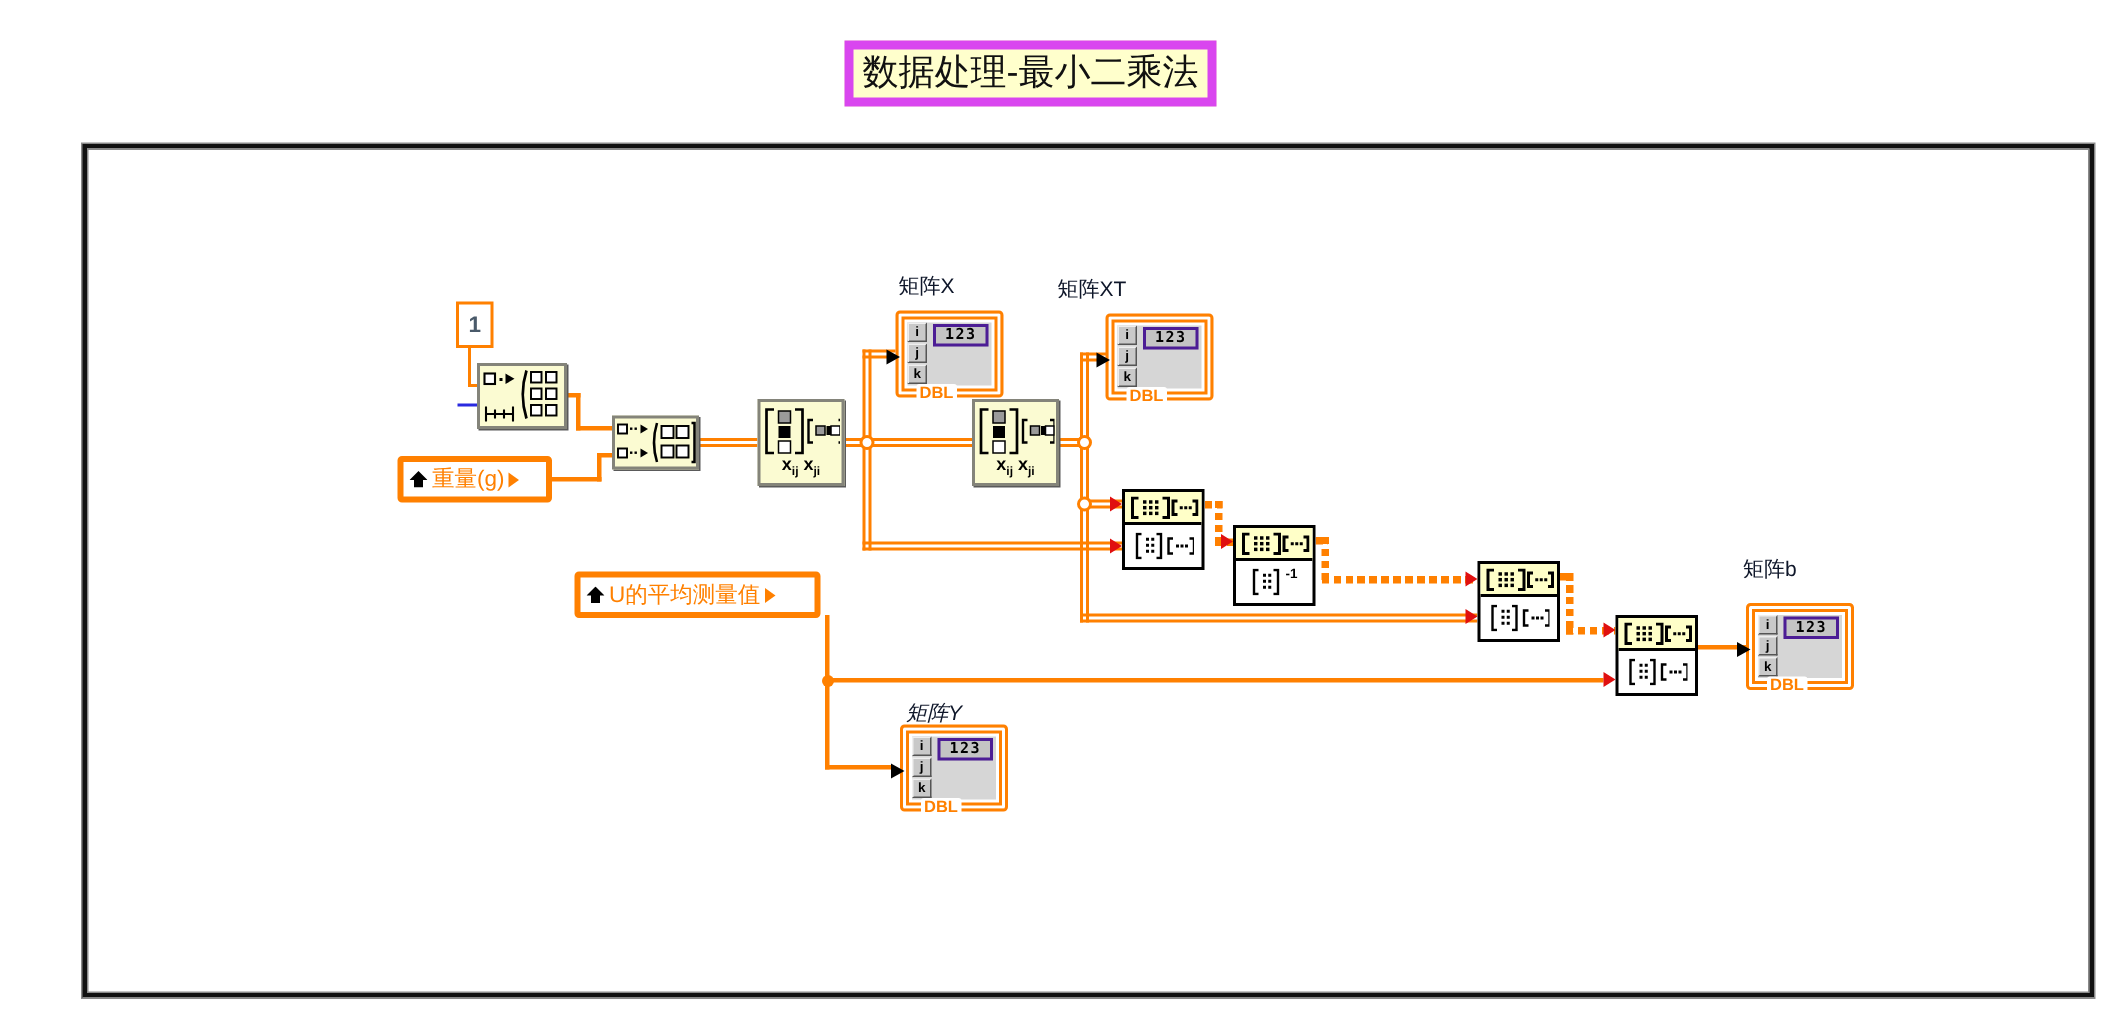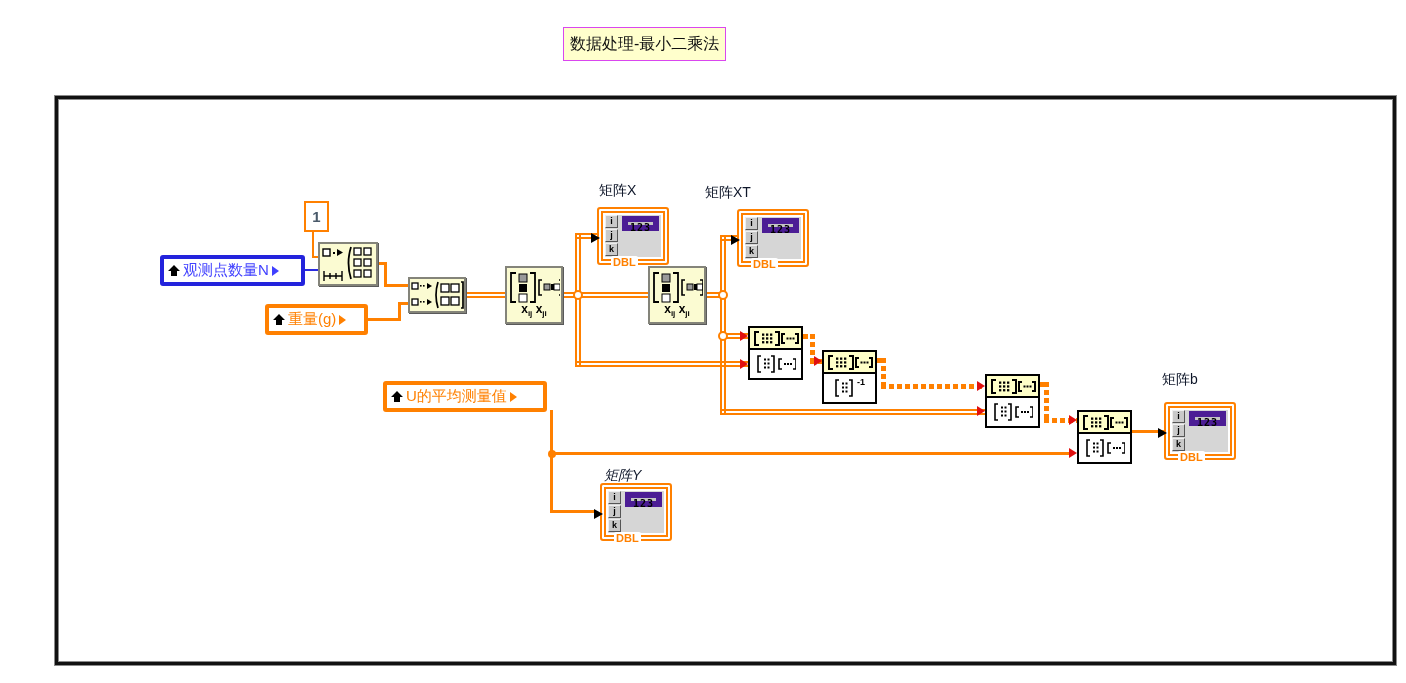--- a/index.html
+++ b/index.html
@@ -1,21 +1,21 @@
 <!DOCTYPE html>
 <html><head>
 <meta charset="utf-8">
 <style>
   html,body{margin:0;padding:0;background:#fff;}
   #canvas{position:relative;width:1406px;height:683px;background:#ffffff;
           font-family:"Liberation Sans",sans-serif;overflow:hidden;}
 
   
-  .vi-title{position:absolute;left:563px;top:27px;background:#FFFFCC;border:1px solid #d946ef;
-            font-size:16px;line-height:32px;padding:0 6px;color:#111;white-space:nowrap;}
+  .vi-title{position:absolute;left:563px;top:27px;background:#FFFFCC;border:6px solid #d946ef;
+            font-size:24px;line-height:32px;padding:0 6px;color:#111;white-space:nowrap;}
 
   
   .frame{position:absolute;left:55px;top:96px;width:1335px;height:563px;border:3px solid #111;
          box-shadow:0 0 0 1px #8a8a8a, inset 0 0 0 1px #8a8a8a;}
 
   
   .ctrl{position:absolute;display:flex;align-items:center;gap:3px;background:#fff;
         border-radius:3px;padding:0 4px;height:31px;box-sizing:border-box;white-space:nowrap;font-size:15px;}
   .ctrl-blue{border:4px solid #2323DC;color:#4040FF;}
   .ctrl-orange{border:4px solid #FF8000;color:#FF8000;}
@@ -41,21 +41,21 @@
 
   
   .ind{position:absolute;width:72px;height:58px;border:2px solid #FF8000;border-radius:3px;background:#fff;
        box-shadow:inset 0 0 0 2px #fff, inset 0 0 0 4px #FF8000;box-sizing:border-box;}
   .ind .panel{position:absolute;left:6px;top:6px;right:6px;bottom:6px;background:#D6D6D6;}
   .ind .idxcol{position:absolute;left:6px;top:6px;width:13px;}
   .ind .idx{width:13px;height:13px;background:#C9C9C9;border:1px solid #555;border-top-color:#efefef;
             border-left-color:#efefef;box-sizing:border-box;font-size:9px;font-weight:bold;color:#000;
             text-align:center;line-height:11px;margin-bottom:1px;}
   .ind .num{position:absolute;left:23px;top:7px;width:37px;height:15px;background:#C4C4C4;
-            border:6px solid #4c1d95;box-sizing:border-box;font-family:"DejaVu Sans Mono",monospace;
+            border:2px solid #4c1d95;box-sizing:border-box;font-family:"DejaVu Sans Mono",monospace;
             font-size:10px;font-weight:bold;color:#000;text-align:center;line-height:11px;letter-spacing:1px;}
   .ind .dbl{position:absolute;left:12px;bottom:-5px;background:#fff;color:#FF8000;font-size:11px;
             font-weight:bold;line-height:12px;padding:0 2px;border-radius:2px;}
   .ind-arrow{position:absolute;left:-8px;top:24px;width:0;height:0;border-left:9px solid #000;
              border-top:5px solid transparent;border-bottom:5px solid transparent;}
   .ind-label{position:absolute;font-size:14px;color:#0f172a;white-space:nowrap;}
 
   
   .w{position:absolute;}
   .wo{background:#FF8000;}                       
@@ -138,27 +138,20 @@
     <div class="redarr" style="left:977px;top:381px;"></div>
     <div class="redarr" style="left:977px;top:406px;"></div>
     <div class="redarr" style="left:1069px;top:415px;"></div>
     <div class="redarr" style="left:1069px;top:448px;"></div>
   </div>
 
   <div class="const" style="left:304px;top:201px;width:21px;height:27px;">
     <span>1</span>
   </div>
 
-  <div class="ctrl ctrl-blue" style="left:160px;top:255px;width:145px;">
-    <svg width="12" height="11" viewBox="0 0 12 11">
-      <path d="M6 0 L12 6 L9 6 L9 11 L3 11 L3 6 L0 6 Z" fill="#000"></path>
-      </svg>
-    <span>观测点数量N</span>
-    <span class="caret"></span>
-  </div>
 
   <div class="ctrl ctrl-orange" style="left:265px;top:304px;width:103px;">
     <svg width="12" height="11" viewBox="0 0 12 11">
       <path d="M6 0 L12 6 L9 6 L9 11 L3 11 L3 6 L0 6 Z" fill="#000"></path>
       </svg>
     <span>重量(g)</span>
     <span class="caret"></span>
   </div>
 
   <div class="ctrl ctrl-orange" style="left:383px;top:381px;width:164px;">

